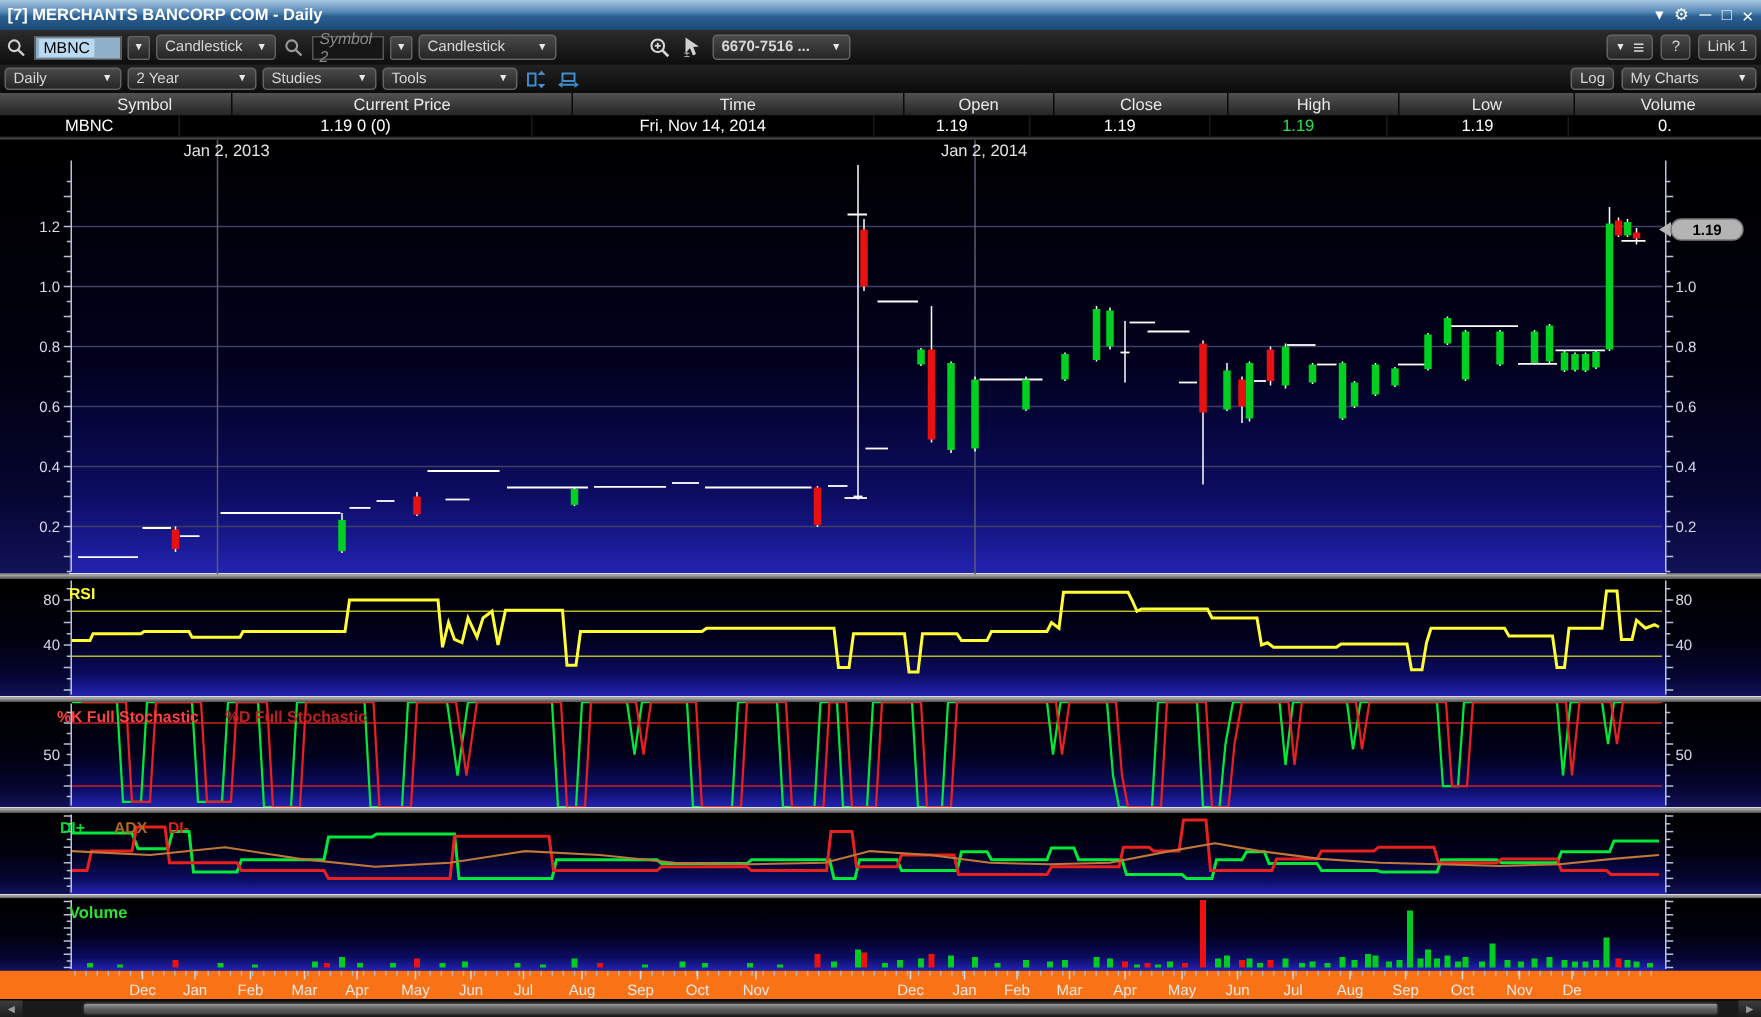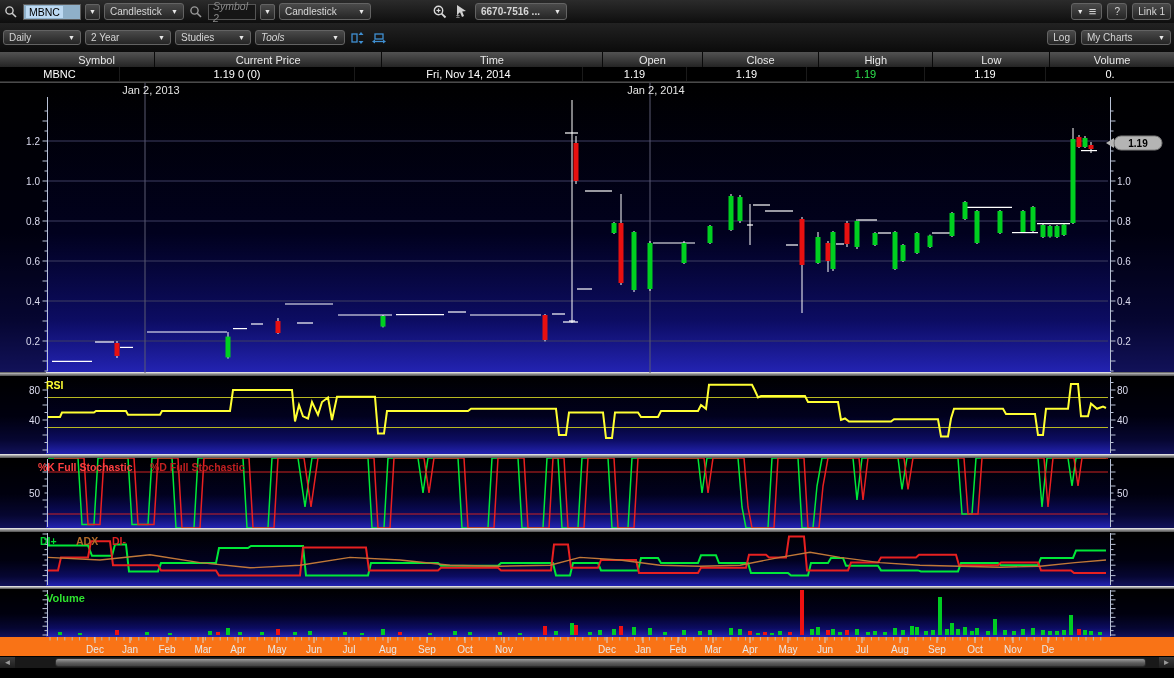--- a/index.html
+++ b/index.html
@@ -10,21 +10,21 @@
   .titlebar { height:20px; display:flex; align-items:center; padding:0 5px;
     background:linear-gradient(180deg,#a9c7e2 0%,#5588b6 40%,#2b5f92 55%,#1b4873 100%);
     color:#fff; font-size:11px; font-weight:bold; flex:none; }
   .win-controls { margin-left:auto; display:flex; gap:7px; align-items:center; font-weight:normal; }
   .win-controls span { cursor:default; font-size:11px; line-height:11px; }
   .tiny-caret { font-size:7px; }
 
   
   .tb { display:flex; align-items:center; padding:0 3px; gap:4px; flex:none; }
   .tb1 { height:23px; background:linear-gradient(180deg,#2b2b2b,#0e0e0e); }
-  .tb2 { height:29px; background:linear-gradient(180deg,#222,#0b0b0b); }
+  .tb2 { height:19px; background:linear-gradient(180deg,#222,#0b0b0b); }
   .btn, .dd { background:linear-gradient(180deg,#4a4a4a,#252525); border:1px solid #636363; border-radius:3px;
     color:#d6d6d6; font-size:10px; height:17px; display:inline-flex; align-items:center; padding:0 5px; gap:5px; }
   .tb2 .btn, .tb2 .dd { height:15px; }
   .dd { justify-content:space-between; }
   .caret { font-size:7px; color:#e8e8e8; }
   .field { background:#8fb0c9; border:1px solid #5a5a5a; height:16px; display:inline-flex; align-items:center;
     padding:0 2px; font-size:10.5px; color:#000; }
   .sel { background:#bcd9f2; padding:0 3px; }
   .field2 { background:#161616; color:#8a8a8a; font-style:italic; border:1px solid #555; height:16px;
     display:inline-flex; align-items:center; padding:0 4px; font-size:10.5px; }
@@ -60,20 +60,30 @@
     color:#9a9a9a; font-size:8px; display:flex; align-items:center; justify-content:center; }
   .sbtn-l { left:0; } .sbtn-r { right:0; }
   .sthumb { position:absolute; left:55px; right:28px; top:1px; bottom:1px; border-radius:3px;
     background:linear-gradient(180deg,#9a9a9a,#5e5e5e 55%,#424242); border:1px solid #2a2a2a; }
 </style>
 </head>
 <body>
 
 <div class="window">
 
+  <div class="titlebar">
+    <span>[7] MERCHANTS BANCORP COM - Daily</span>
+    <div class="win-controls">
+      <span class="tiny-caret">▾</span>
+      <span>⚙</span>
+      <span>─</span>
+      <span>□</span>
+      <span style="font-size:13px;">×</span>
+    </div>
+  </div>
 
   <div class="tb tb1">
     <span class="icon-btn">
       <svg width="14" height="14">
           <circle cx="5.5" cy="5.5" r="3.6" fill="none" stroke="#cfcfcf" stroke-width="1.4"></circle>
           <line x1="8.2" y1="8.2" x2="12" y2="12" stroke="#cfcfcf" stroke-width="1.6"></line>
         </svg>
     </span>
     <span class="field" style="width:58px;">
       <span class="sel">MBNC</span>
@@ -136,21 +146,21 @@
         <span class="caret">▼</span>
     </span>
     <span class="dd" style="width:86px;">
       <span>2 Year</span>
         <span class="caret">▼</span>
     </span>
     <span class="dd" style="width:76px;">
       <span>Studies</span>
         <span class="caret">▼</span>
     </span>
-    <span class="dd" style="width:90px;font-style:italic;">
+    <span class="dd" style="width:90px;">
       <span>Tools</span>
         <span class="caret">▼</span>
     </span>
     <span class="icon-btn">
       <svg width="15" height="14">
           <rect x="2" y="3" width="5" height="8" fill="none" stroke="#3f8fd2" stroke-width="1.3"></rect>
           <polygon points="11,1 13.5,4 8.5,4" fill="#3f8fd2"></polygon>
           <polygon points="11,13 13.5,10 8.5,10" fill="#3f8fd2"></polygon>
         </svg>
     </span>

